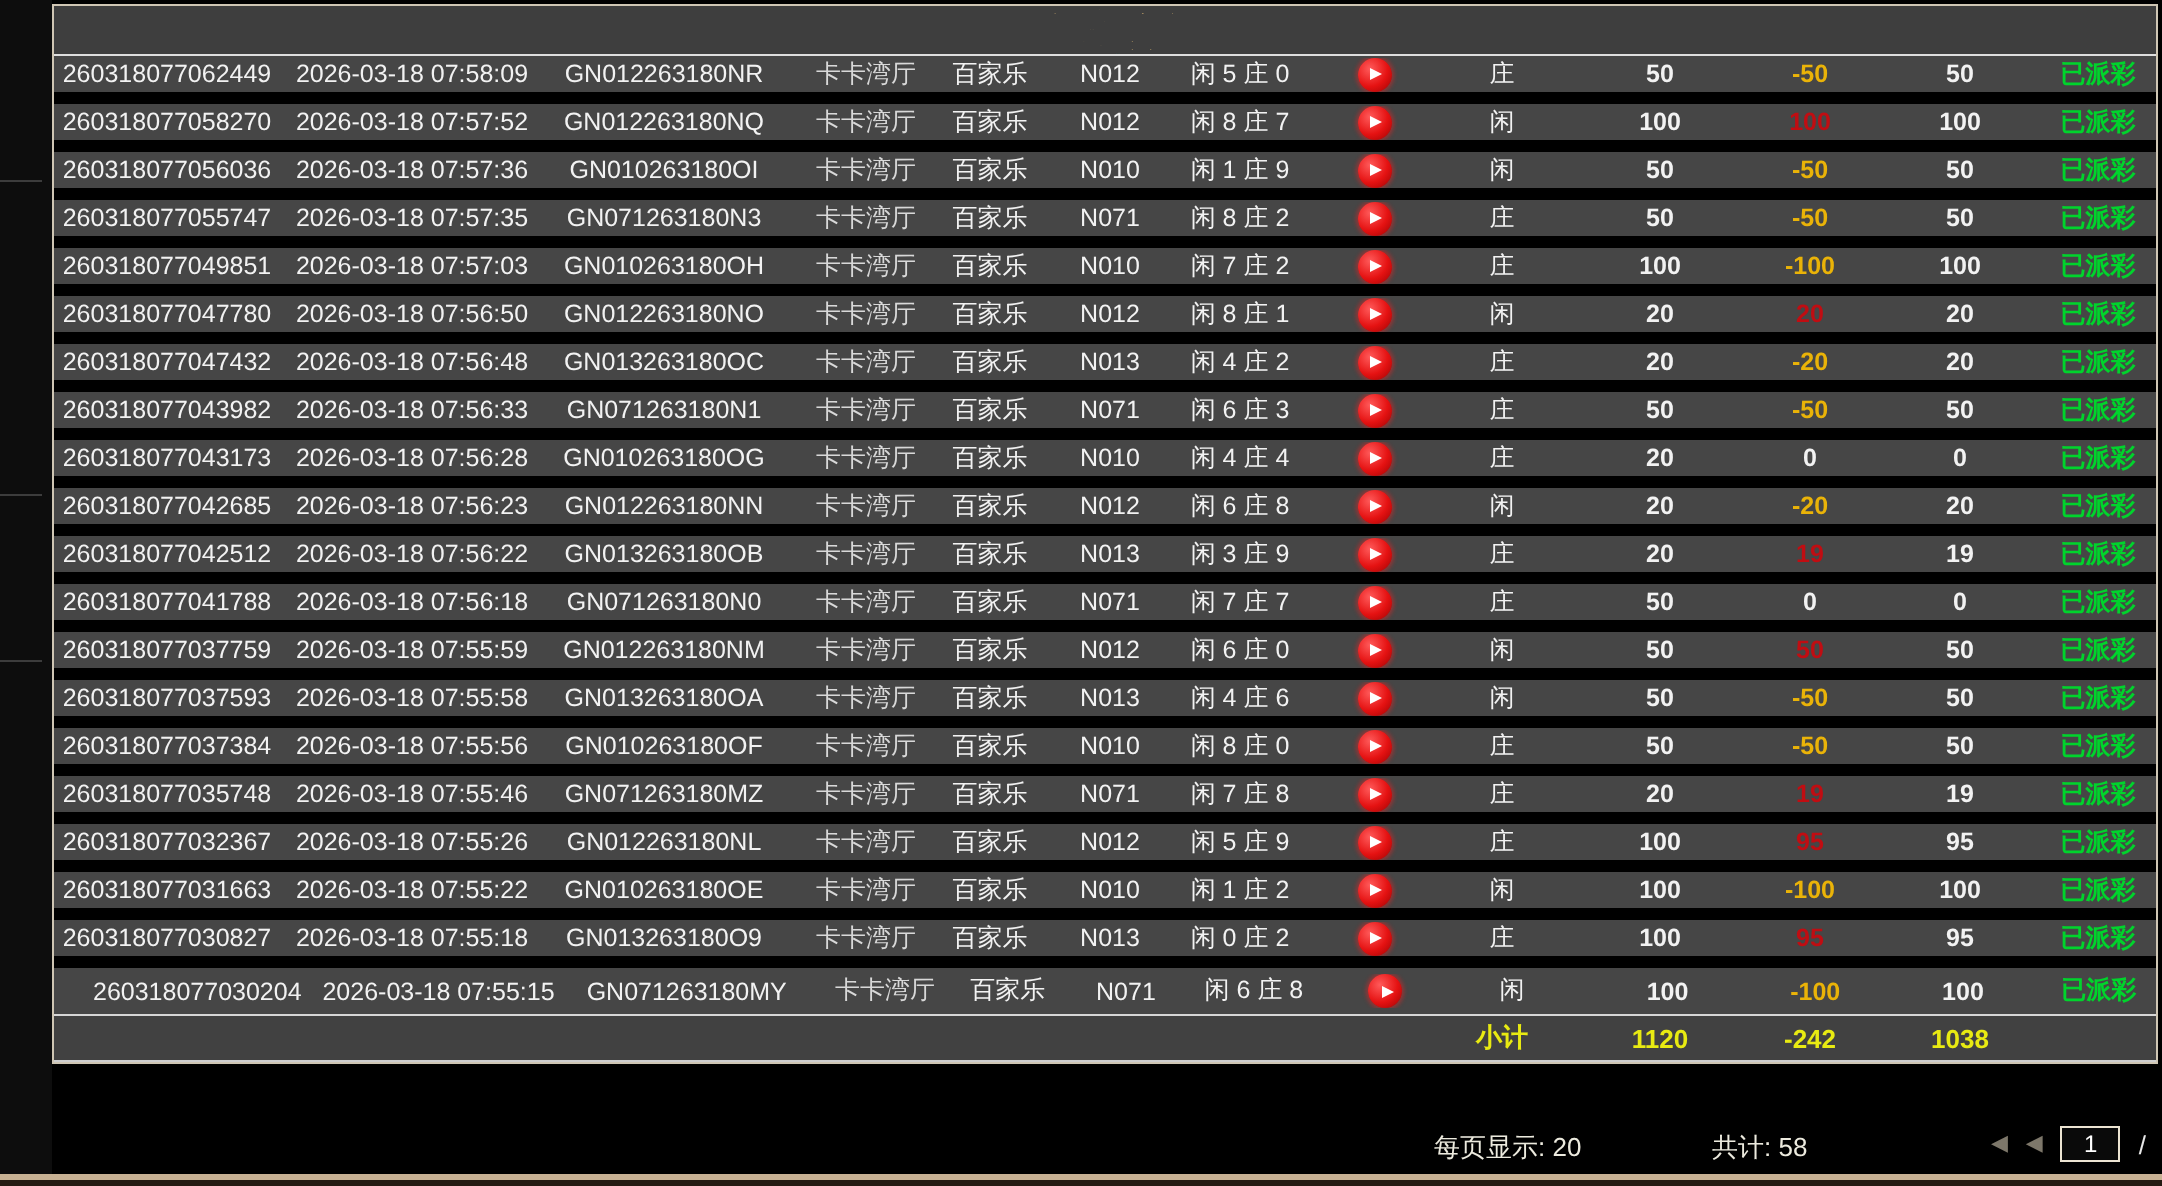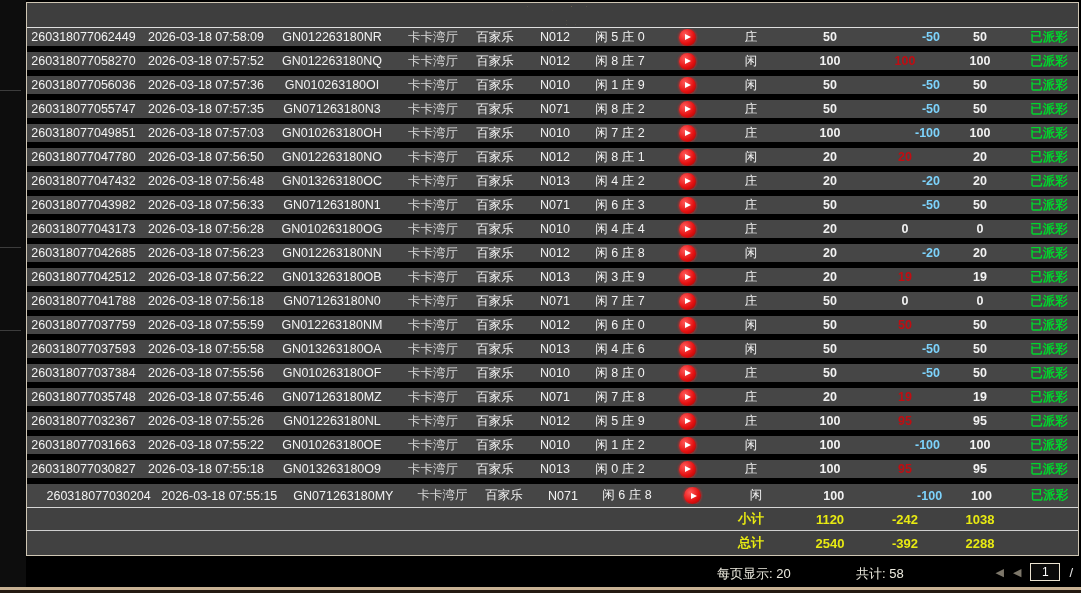--- a/index.html
+++ b/index.html
@@ -33,21 +33,21 @@
   .c-result  { width:84px; }
   .c-play    { width:50px; display:flex; justify-content:center; align-items:center; }
   .c-bet     { width:78px; }
   .c-total   { width:80px; font-weight:bold; }
   .c-payout  { width:70px; font-weight:bold; }
   .c-valid   { width:80px; font-weight:bold; }
   .c-status  { width:58px; font-weight:bold; color:#00d42c; }
   .th { font-weight:bold; color:#cfad6e; }
   .th.c-status { color:#14b8a6; }
 
-  .neg  { color:#7dd3fc;text-align:right; }
+  .neg  { color:#eab308; }
   .pos  { color:#c00d12; }
   .zero { color:#f2f2f2; }
 
   .play-btn { width:17px; height:17px; border-radius:50%; cursor:pointer;
               background:radial-gradient(circle at 35% 32%, #ff5a5a 0%, #e51212 55%, #9c0202 100%);
               display:flex; align-items:center; justify-content:center;
               box-shadow:0 0 2px 1px rgba(255,30,30,.45); }
   .play-tri { width:0; height:0; margin-left:2px;
               border-left:6px solid #fff; border-top:3.5px solid transparent;
               border-bottom:3.5px solid transparent; }
@@ -486,35 +486,20 @@
     <div class="td c-table"></div>
     <div class="td c-result"></div>
     <div class="td c-play"></div>
     <div class="td c-bet">小计</div>
     <div class="td c-total">1120</div>
     <div class="td c-payout">-242</div>
     <div class="td c-valid">1038</div>
     <div class="td c-status"></div>
   </div>
 
-  <div class="totals grand">
-    <div class="td c-order"></div>
-    <div class="td c-time"></div>
-    <div class="td c-round"></div>
-    <div class="td c-platform"></div>
-    <div class="td c-game"></div>
-    <div class="td c-table"></div>
-    <div class="td c-result"></div>
-    <div class="td c-play"></div>
-    <div class="td c-bet">总计</div>
-    <div class="td c-total">2540</div>
-    <div class="td c-payout">-392</div>
-    <div class="td c-valid">2288</div>
-    <div class="td c-status"></div>
-  </div>
 </div>
 
 <div class="pagebar">
   <span class="pp">每页显示: 20</span>
   <span class="tt">共计: 58</span>
   <div class="pager">
     <span class="pg-arrow">◀</span>
     <span class="pg-arrow">◀</span>
     <input class="page-input" value="1" style="">
     <span class="pg-slash">/</span>

